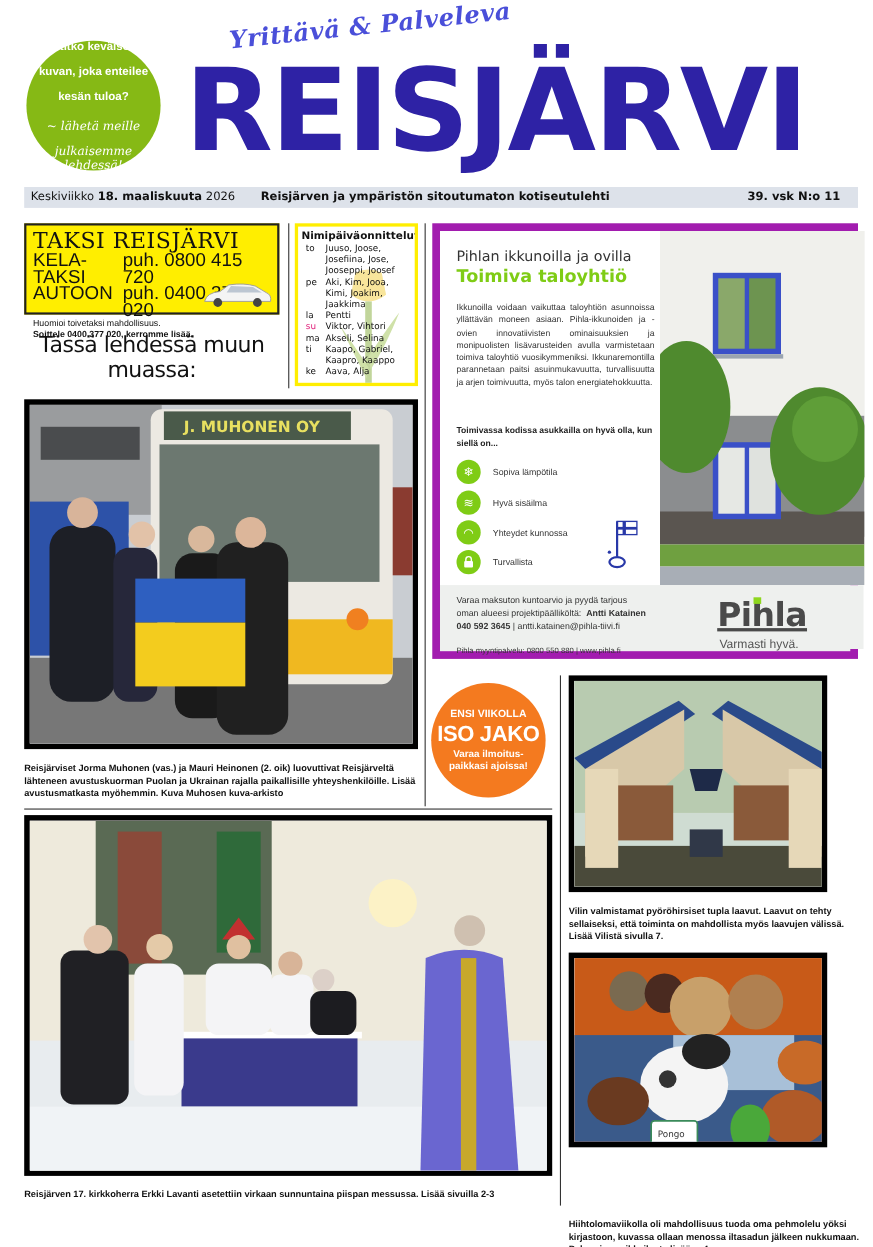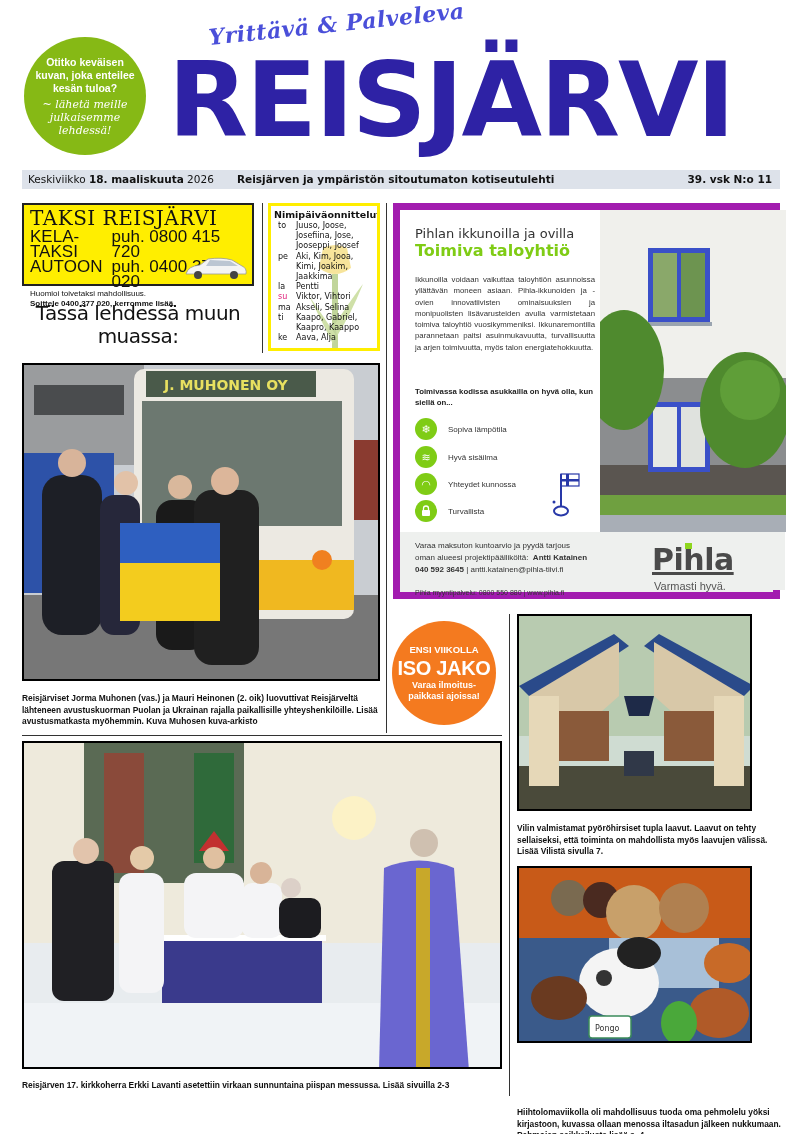--- a/index.html
+++ b/index.html
@@ -7,37 +7,38 @@
   body { position: relative; font-family: "Liberation Sans", sans-serif; color: #111; }
 
   .abs { position: absolute; }
 
   
   .green-circle {
     left: 24px; top: 37px; width: 122px; height: 118px; border-radius: 50%;
     background: #86b915; color: #fff; text-align: center;
     display: flex; flex-direction: column; align-items: center; justify-content: center;
     font-family: "Liberation Sans", sans-serif;
+    gap: 10px;
   }
   .green-circle .q { font-size: 10.5px; font-weight: bold; line-height: 13px; }
   .green-circle .s { font-size: 11px; font-style: italic; font-family: "DejaVu Serif", serif; line-height: 13px; margin-top: 3px; }
 
   
   .tagline { left: 210px; top: 24px; color: #4a4fd9; font-family: "DejaVu Serif", serif;
     font-style: italic; font-weight: bold; font-size: 22px; transform: rotate(-6deg); transform-origin: left bottom; letter-spacing: 0.5px; }
   .masthead { left: 168px; top: 40px; color: #2e22a5; font-family: "DejaVu Sans", sans-serif;
     font-weight: bold; font-size: 104px; line-height: 120px; letter-spacing: -2px; }
 
   
   .infobar { left: 22px; top: 170px; width: 758px; height: 19px; background: #dde2ea;
     font-family: "DejaVu Sans", sans-serif; font-size: 10.5px; line-height: 19px; }
   .infobar .date { position: absolute; left: 6px; }
   .infobar .date b { font-weight: bold; }
   .infobar .slogan { position: absolute; left: 215px; font-weight: bold; }
-  .infobar .issue { position: absolute; right: 8px; font-weight: bold; margin-left: 46px; }
+  .infobar .issue { position: absolute; right: 16px; font-weight: bold; margin-left: 46px; }
 
   
   .taxi { left: 22px; top: 203px; width: 232px; height: 83px; background: #ffee00; border: 2px solid #222; padding: 2px 6px; }
   .taxi .t1 { font-family: "DejaVu Serif", serif; font-weight: normal; font-size: 20px; line-height: 22px; letter-spacing: 0.5px; }
   .taxi .row { font-size: 17px; line-height: 15px; font-weight: normal; display: flex; }
   .taxi .row span:first-child { width: 86px; }
   .taxi .small { font-size: 8px; line-height: 10px; }
   .taxi .small b { font-weight: bold; }
   .taxi .car { position: absolute; right: 4px; bottom: 4px; width: 66px; height: 24px; }
 
@@ -69,21 +70,21 @@
   .pihla .key { position: absolute; left: 150px; top: 262px; width: 30px; height: 46px; }
   .pihla .foot { position: absolute; left: 0; top: 322px; width: 385px; height: 58px; background: #eef0ee; }
   .pihla .foot .l1 { position: absolute; left: 15px; top: 8px; font-size: 8px; line-height: 12px; color: #333; }
   .pihla .foot .l1 b { font-weight: bold; }
   .pihla .foot .l2 { position: absolute; left: 15px; top: 57px; font-size: 7px; color: #333; }
   .pihla .logo { position: absolute; left: 252px; top: 10px; font-family: "DejaVu Sans", sans-serif; font-weight: bold; font-size: 30px; color: #4a4a4a; letter-spacing: -0.5px; text-decoration: underline; }
   .pihla .logo-dot { position: absolute; left: 285px; top: 11px; width: 7px; height: 6px; background: #8ed61e; }
   .pihla .slogan2 { position: absolute; left: 254px; top: 48px; font-size: 11px; color: #555; }
 
   
-  .photo-frame { border: 2px solid #000000; overflow: hidden; }
+  .photo-frame { border: 5px solid #000000; overflow: hidden; }
   .caption { font-family: "Liberation Sans", sans-serif; font-size: 8.4px; font-weight: bold; line-height: 11.5px; color: #111; }
 
   
   .orange-circle { left: 392px; top: 621px; width: 104px; height: 104px; border-radius: 50%; background: #f47a1f; color: #fff;
     text-align: center; display: flex; flex-direction: column; align-items: center; justify-content: center; font-weight: bold; }
   .orange-circle .a { font-size: 9.5px; line-height: 12px; }
   .orange-circle .b { font-size: 20px; line-height: 24px; letter-spacing: -0.3px; }
   .orange-circle .c { font-size: 9px; line-height: 11px; }
 </style>
 </head>

